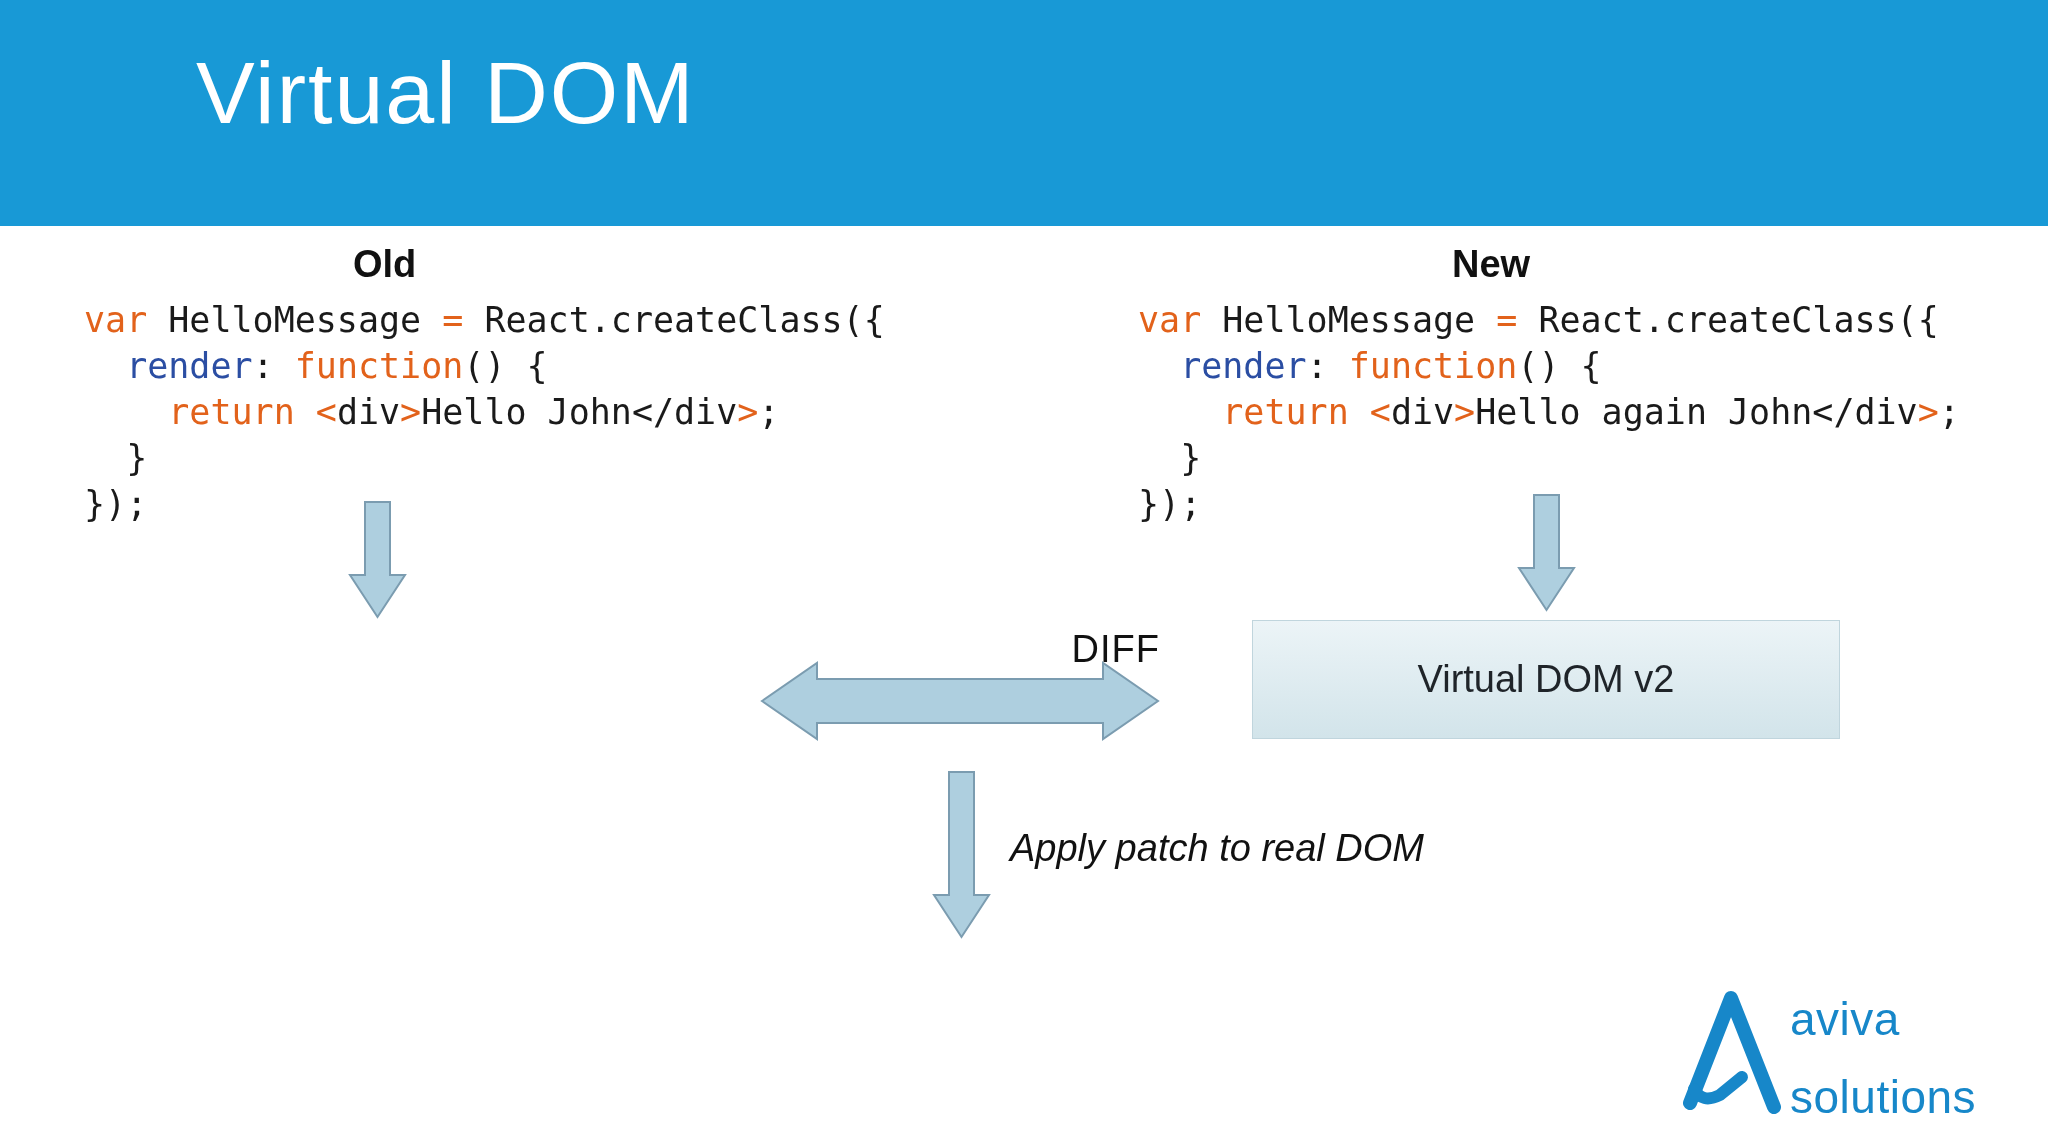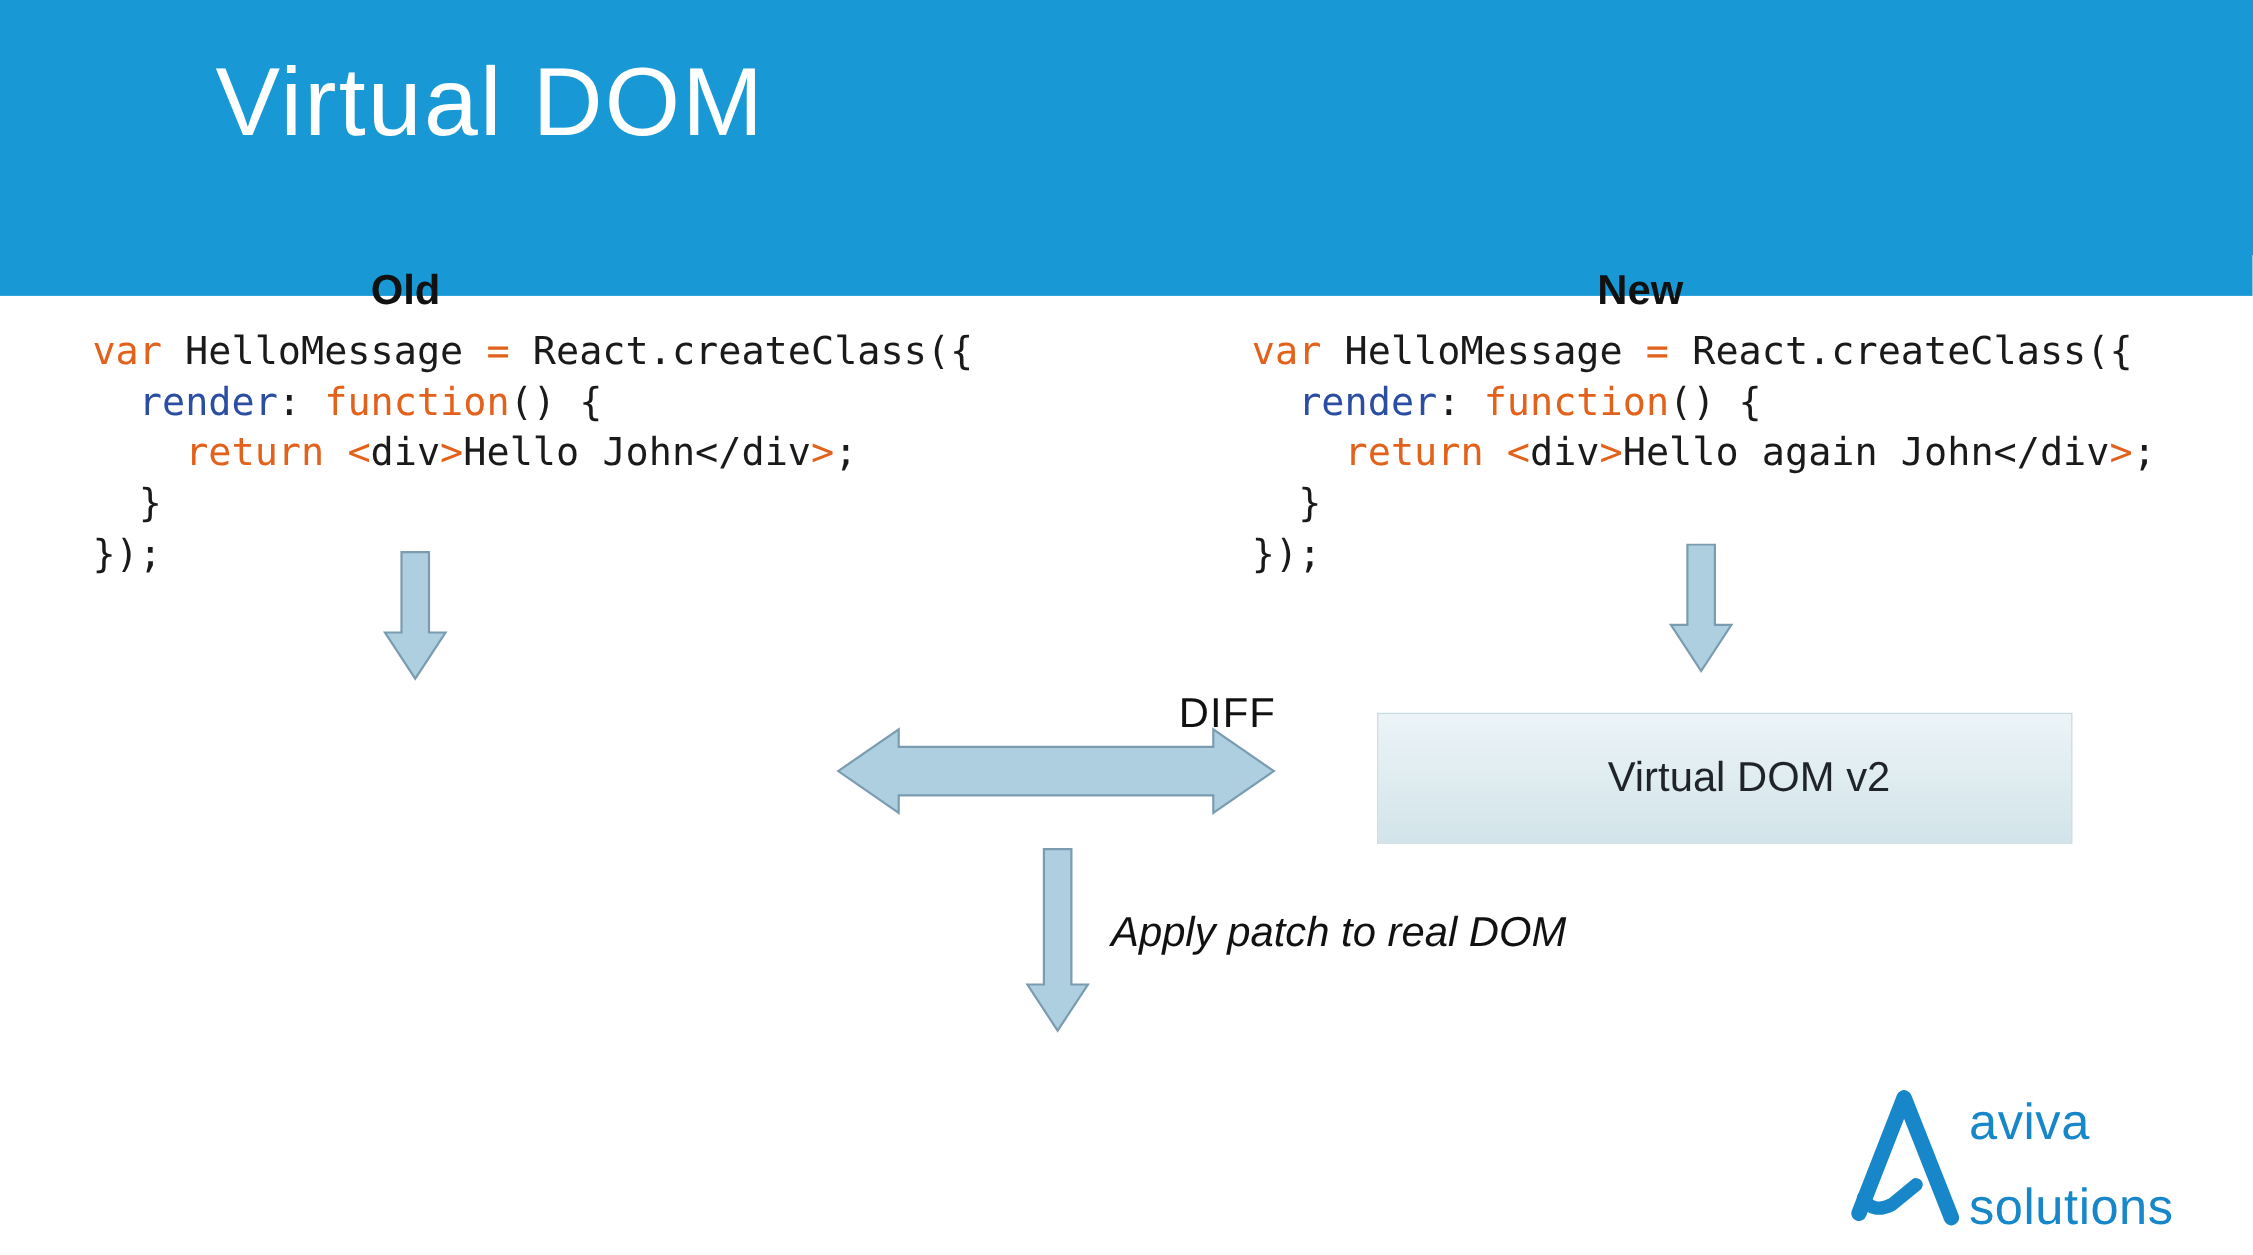--- a/index.html
+++ b/index.html
@@ -4,32 +4,32 @@
 <style>
   html,body { margin:0; padding:0; background:#ffffff; }
   .slide {
     position:relative; width:2048px; height:1141px;
     background:#ffffff; overflow:hidden;
     font-family:"Liberation Sans", sans-serif;
     color:#1a1a1a;
   }
   
   .header {
-    position:absolute; left:0; top:0; width:2048px; height:269px;
+    position:absolute; left:0; top:0; width:2048px; height:226px;
     background:var(--header-bg, #1899d6);
   }
   .header-title {
     position:absolute; left:196px; top:42px;
     font-size:88px; font-weight:300; letter-spacing:2px; color:#ffffff;
   }
   
   .section-label {
     position:absolute; top:243px; font-size:38px; font-weight:bold; color:#111111;
   }
-  .label-old { left:337px; }
+  .label-old { left:353px; }
   .label-new { left:1452px; }
   
   .code {
     position:absolute; top:297px;
     font-family:"DejaVu Sans Mono","Liberation Mono",monospace;
     font-size:35px; line-height:46px; white-space:pre; color:#1a1a1a;
   }
   .code-old { left:84px; }
   .code-new { left:1138px; }
   .tok-k { color:#1a1a1a; }
@@ -44,21 +44,21 @@
   }
   
   .vdom-box {
     position:absolute; height:117px;
     background:linear-gradient(#ecf4f7, #d2e4ea);
     border:1px solid #c0d5dd;
     display:flex; align-items:center; justify-content:center;
     font-size:38px; color:#1f2429;
   }
   .box-v1 { left:82px;  top:645px; width:590px; }
-  .box-v2 { left:1252px; top:648px; width:586px;padding-left:44px; }
+  .box-v2 { left:1252px; top:620px; width:586px; }
   
   .diff-label {
     position:absolute; left:760px; top:628px; width:400px;
     text-align:right; font-size:38px; color:#111111; letter-spacing:1px;
   }
   .apply-label {
     position:absolute; left:1010px; top:827px; font-size:38px; color:#111111;font-style:italic;
   }
   .result-line {
     position:absolute; left:686px; top:964px; font-size:39px; color:#111111;

